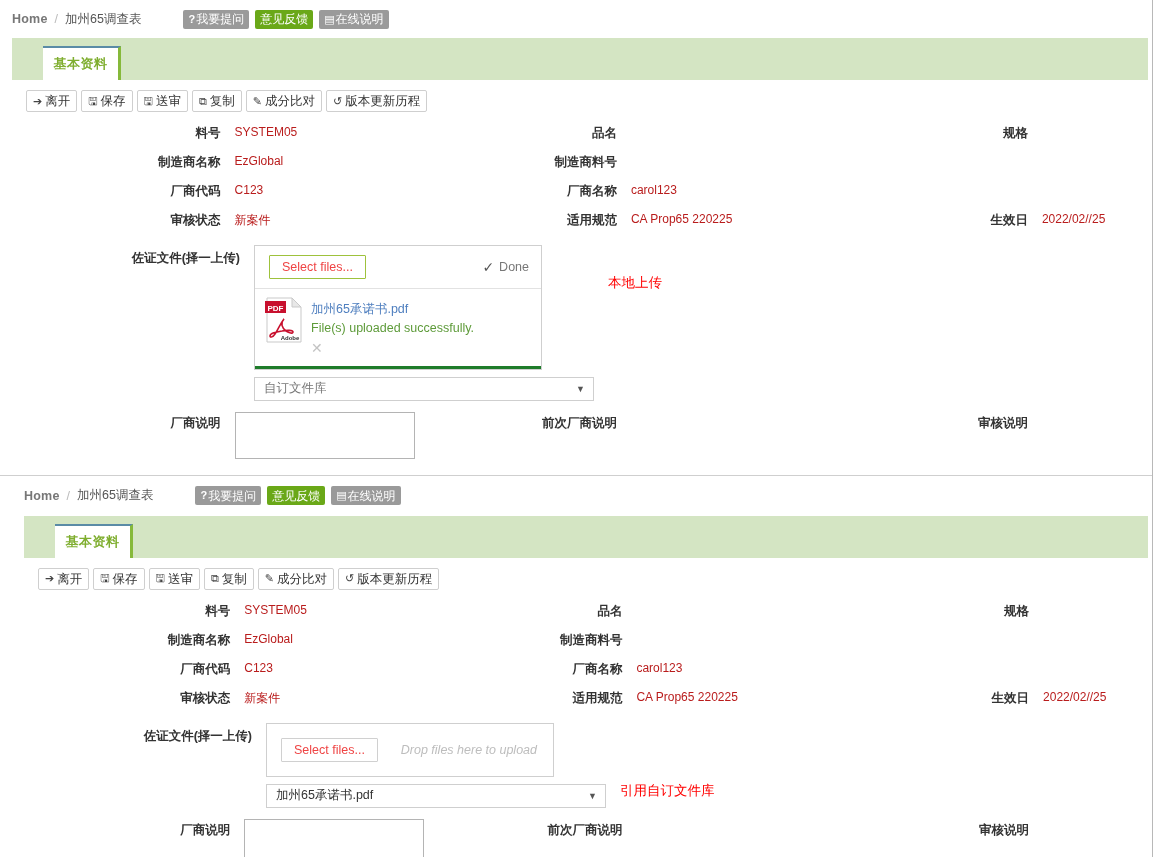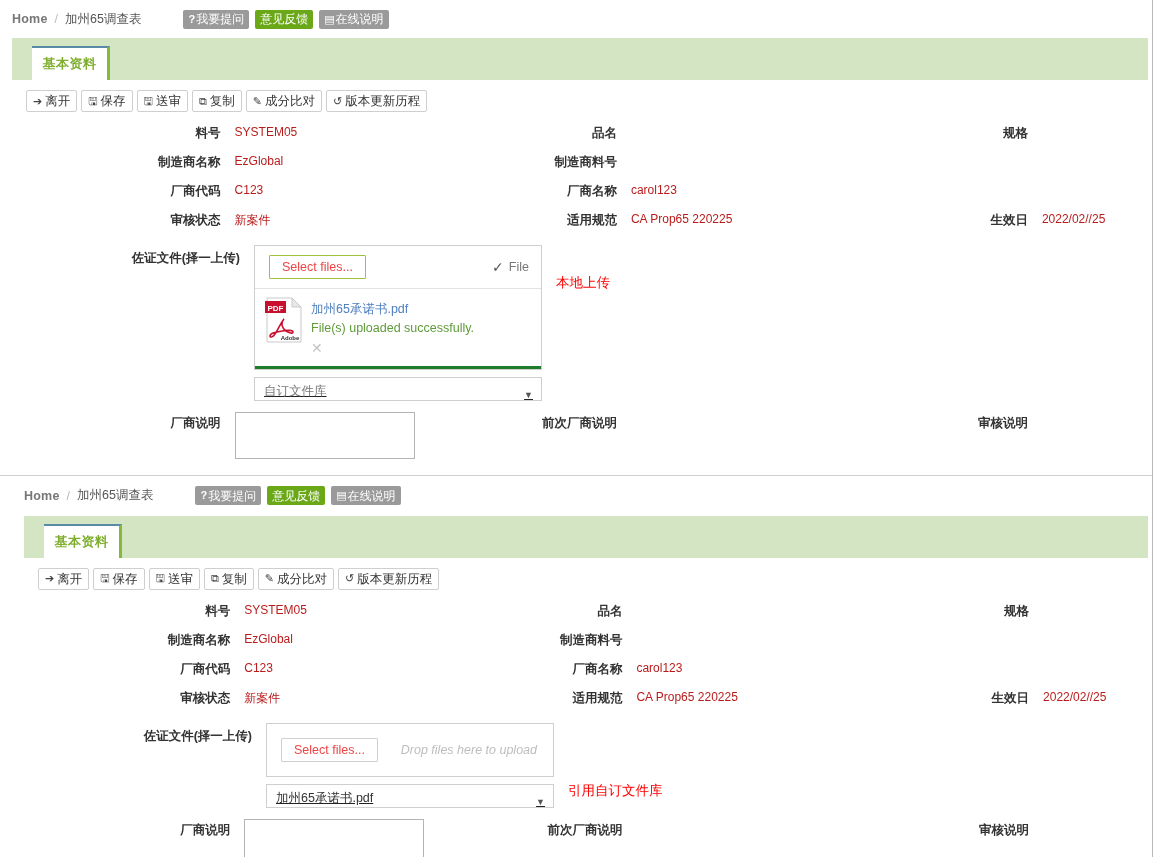--- a/index.html
+++ b/index.html
@@ -79,21 +79,21 @@
   .panel { position: relative; }
   .panel-head {
     background: #d4e5c3;
     height: 42px;
     margin-left: 12px;
     margin-right: 15px;
     position: relative;
   }
   .tab {
     position: absolute;
-    left: 20px;
+    left: 31px;
     top: 8px;
     height: 34px;
     min-width: 78px;
     background: #fff;
     border-top: 2px solid #5a8ba6;
     border-right: 3px solid #86b93a;
     display: flex;
     align-items: center;
     justify-content: center;
     cursor: pointer;
@@ -231,31 +231,30 @@
   }
   .progress {
     position: absolute;
     left: 0; right: 0; bottom: 0;
     height: 3px;
     background: #1e7c2a;
   }
 
   
   .ddl {
-    width: 288px;
+    width: 340px;
     height: 24px;
     margin-top: 7px;
     border: 1px solid #cfcfcf;
     background: #fff;
     display: flex;
-    align-items: flex-end;
+    align-items: center;
     justify-content: space-between;
     padding: 0 8px 0 9px;
     cursor: pointer;
-    text-decoration: underline;
   }
   .ddl-text { font-size: 12.5px; color: #777; }
   .ddl-text.filled { color: #333; }
   .ddl-arrow { font-size: 9px; color: #555; }
 
   
   .annot {
     font-size: 13.5px;
     color: #ff0000;
     white-space: nowrap;
@@ -383,21 +382,21 @@
 
         <div class="row">
           <div class="lbl c1-lbl">佐证文件(择一上传)</div>
           <div style="padding-left:14px;display:flex;align-items:flex-start;gap:14px;">
             <div>
               <div class="uploader">
                 <div class="up-top">
                   <span class="select-files">Select files...</span>
                   <span class="done">
                     <span class="tick">✓</span>
-                    <span>File</span>
+                    <span>Done</span>
                   </span>
                 </div>
                 <div class="up-list">
                   <div class="file-row">
                     <span class="pdf-ico">
                       <svg width="38" height="46" viewBox="0 0 38 46" xmlns="http://www.w3.org/2000/svg">
                         <path d="M2 1 h25 l9 9 v35 h-34 z" fill="#ffffff" stroke="#c9c9c9" stroke-width="1"></path>
                         <path d="M27 1 l9 9 h-9 z" fill="#e8e8e8" stroke="#c9c9c9" stroke-width="1"></path>
                         <rect x="0" y="4" width="21" height="12" fill="#c8102e"></rect>
                         <text x="10.5" y="13.5" font-family="Liberation Sans, sans-serif" font-size="8" font-weight="bold" fill="#ffffff" text-anchor="middle">PDF</text>

